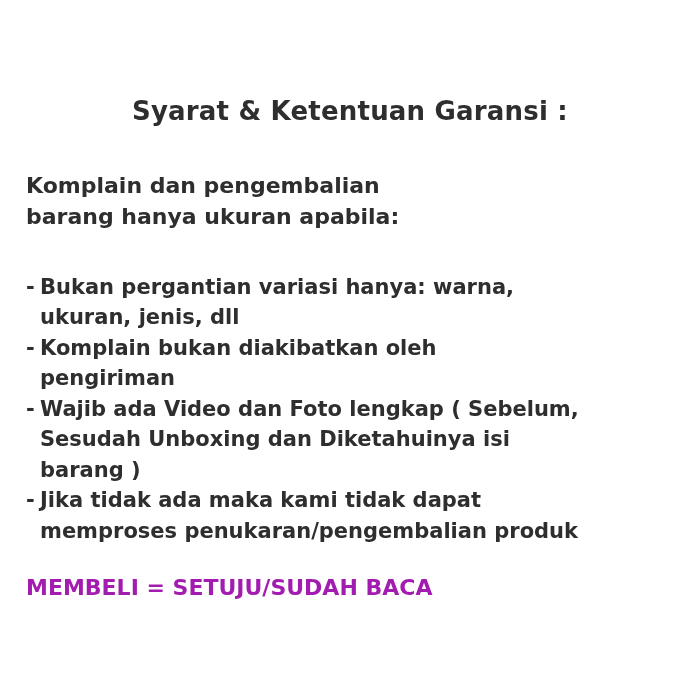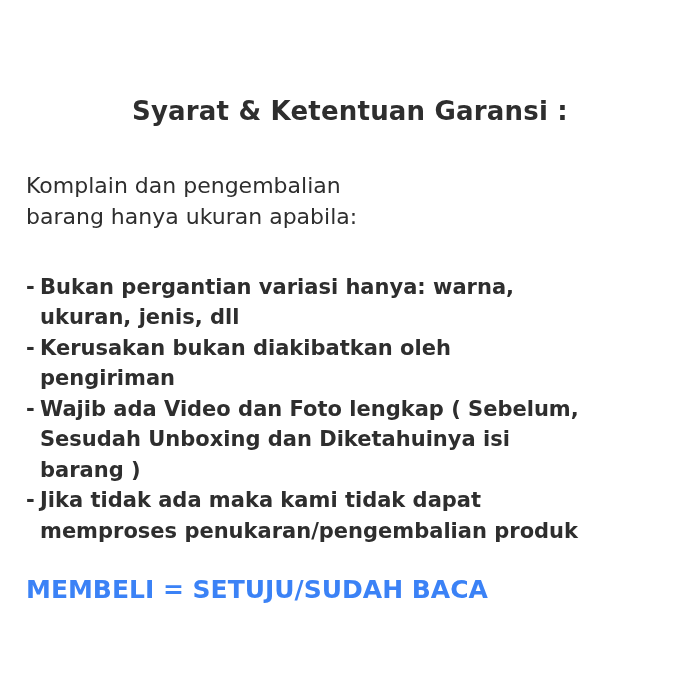--- a/index.html
+++ b/index.html
@@ -31,21 +31,21 @@
     font-weight: bold;
     letter-spacing: 0.2px;
     color: #2e2e2e;
   }
   .intro {
     position: absolute;
     top: 170px;
     left: 26px;
     width: 640px;
     font-size: 22px;
-    font-weight: normal;
+    font-weight: bold;
     line-height: 1.42;
     color: #2e2e2e;
   }
   .intro div {
     white-space: pre;
   }
   .list {
     position: absolute;
     top: 272px;
     left: 26px;
@@ -67,23 +67,23 @@
   }
   .item-text {
     flex: 1 1 auto;
     white-space: pre-line;
   }
   .footer {
     position: absolute;
     top: 575px;
     left: 26px;
     width: 660px;
-    font-size: 25px;
+    font-size: 22px;
     font-weight: bold;
-    color: #3b82f6;
+    color: #a21caf;
   }
 </style>
 </head>
 <body>
 
 <div class="page">
 
   <div class="title">Syarat &amp; Ketentuan Garansi :</div>
 
   <div class="intro">
@@ -92,21 +92,21 @@
   </div>
 
   <div class="list">
     <div class="list-item">
       <span class="bullet">-</span>
       <span class="item-text">Bukan pergantian variasi hanya: warna,
 ukuran, jenis, dll</span>
     </div>
     <div class="list-item">
       <span class="bullet">-</span>
-      <span class="item-text">Kerusakan bukan diakibatkan oleh
+      <span class="item-text">Komplain bukan diakibatkan oleh
 pengiriman</span>
     </div>
     <div class="list-item">
       <span class="bullet">-</span>
       <span class="item-text">Wajib ada Video dan Foto lengkap ( Sebelum,
  Sesudah Unboxing dan Diketahuinya isi
 barang )</span>
     </div>
     <div class="list-item">
       <span class="bullet">-</span>

